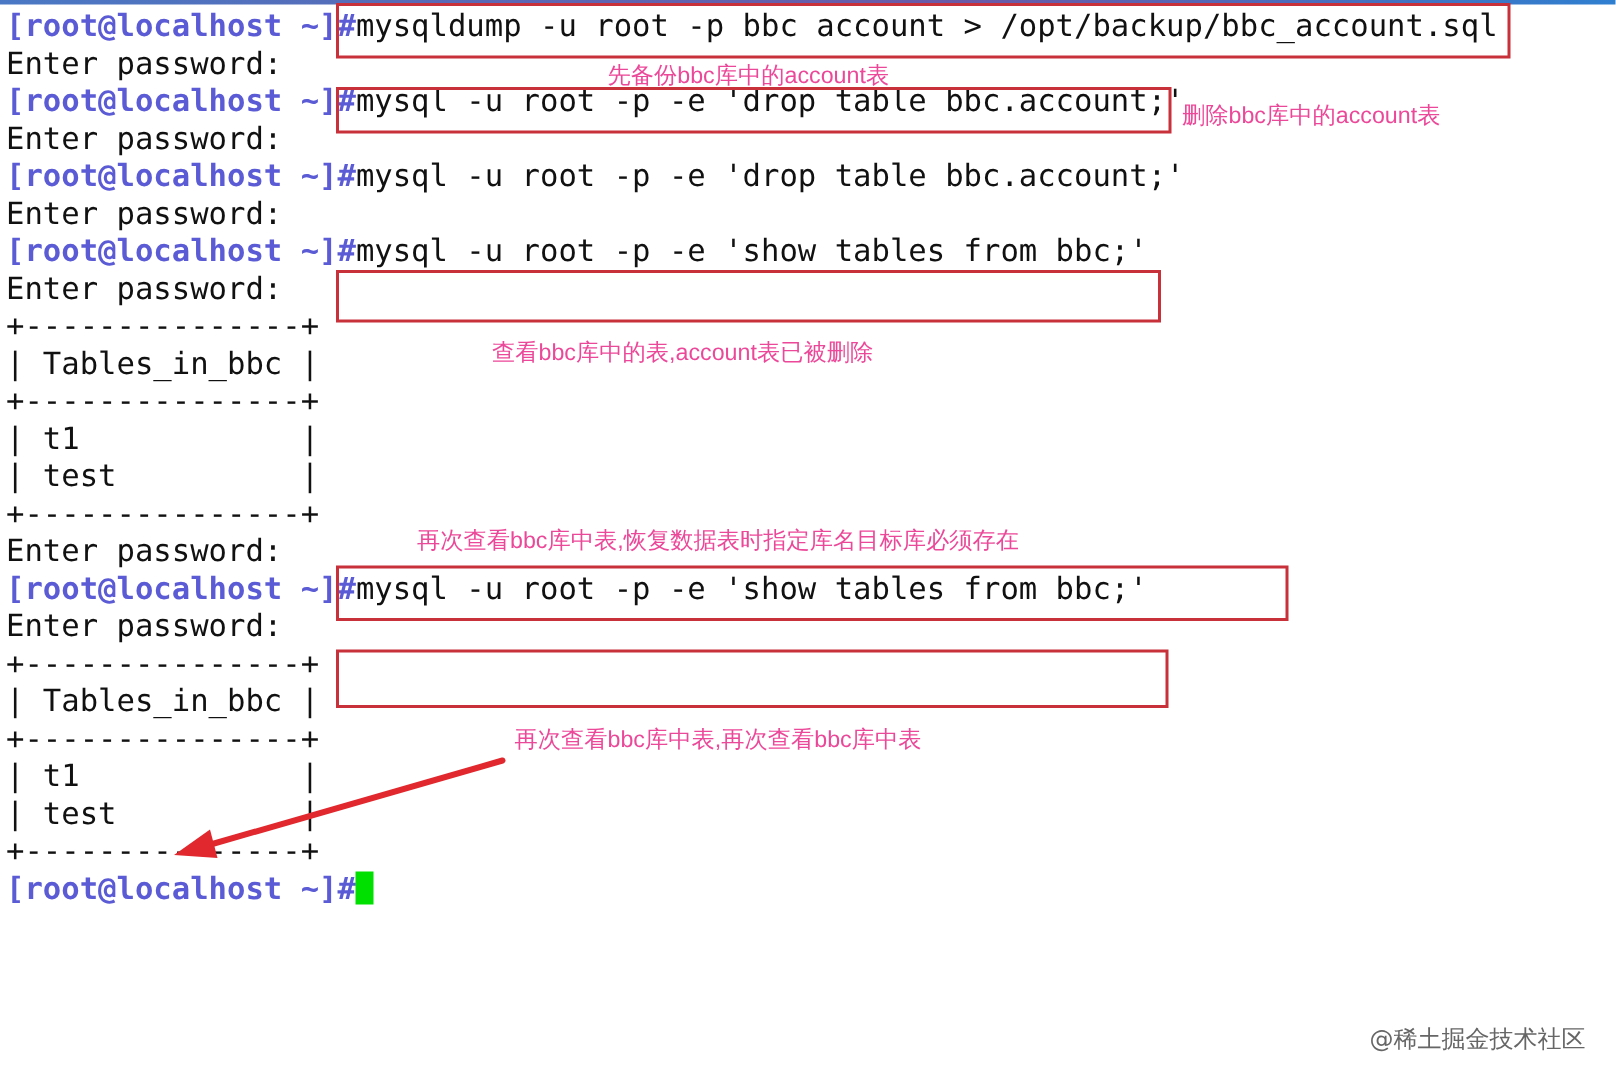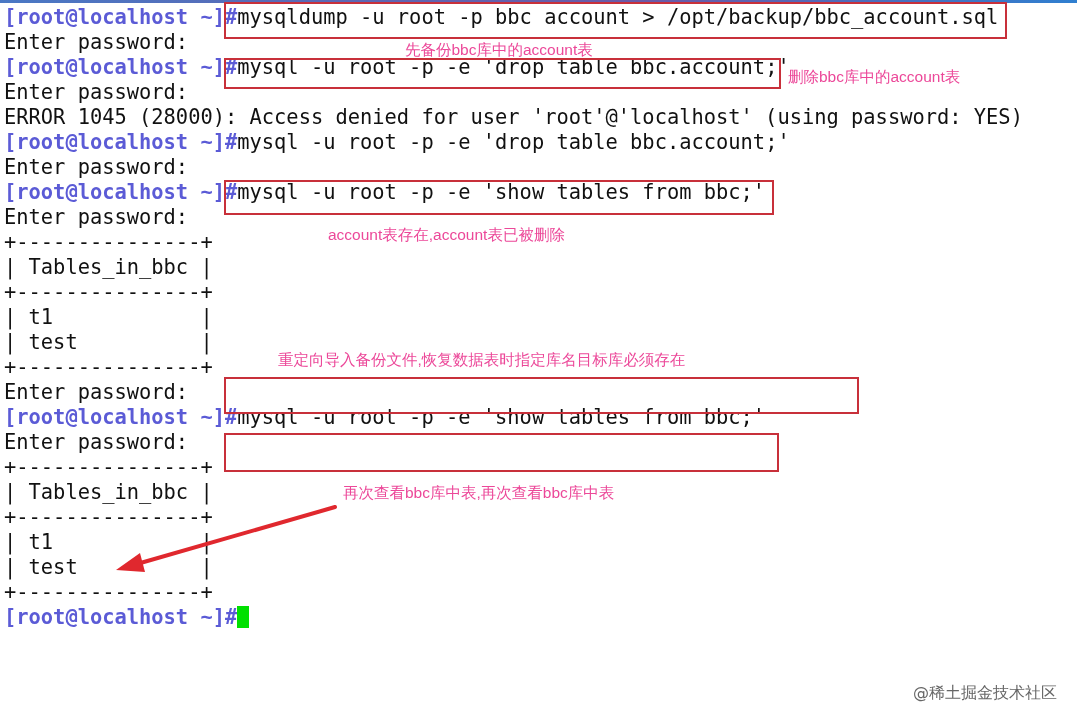--- a/index.html
+++ b/index.html
@@ -17,21 +17,20 @@
 </head>
 <body>
 
 <div class="topbar"></div>
 
 <div class="term" id="term">
     <div class="line"><span class="prompt">[root@localhost ~]#</span><span>mysqldump -u root -p bbc account &gt; /opt/backup/bbc_account.sql</span></div>
     <div class="line">Enter password:</div>
     <div class="line"><span class="prompt">[root@localhost ~]#</span><span>mysql -u root -p -e 'drop table bbc.account;'</span></div>
     <div class="line">Enter password:</div>
-    <div class="line">ERROR 1045 (28000): Access denied for user 'root'@'localhost' (using password: YES)</div>
     <div class="line"><span class="prompt">[root@localhost ~]#</span><span>mysql -u root -p -e 'drop table bbc.account;'</span></div>
     <div class="line">Enter password:</div>
     <div class="line"><span class="prompt">[root@localhost ~]#</span><span>mysql -u root -p -e 'show tables from bbc;'</span></div>
     <div class="line">Enter password:</div>
     <div class="line">+---------------+</div>
     <div class="line">| Tables_in_bbc |</div>
     <div class="line">+---------------+</div>
     <div class="line">| t1            |</div>
     <div class="line">| test          |</div>
     <div class="line">+---------------+</div>
@@ -48,22 +47,22 @@
   </div>
 
 <div class="box" style="left:224px;top:2px;width:783px;height:37px;"></div>
 <div class="box" style="left:224px;top:58px;width:557px;height:31px;"></div>
 <div class="box" style="left:224px;top:180px;width:550px;height:35px;"></div>
 <div class="box" style="left:224px;top:377px;width:635px;height:37px;"></div>
 <div class="box" style="left:224px;top:433px;width:555px;height:39px;"></div>
 
 <div class="note" style="left:405px;top:40px;">先备份bbc库中的account表</div>
 <div class="note" style="left:788px;top:67px;">删除bbc库中的account表</div>
-<div class="note" style="left:328px;top:225px;">account表存在,account表已被删除</div>
-<div class="note" style="left:278px;top:350px;">重定向导入备份文件,恢复数据表时指定库名目标库必须存在</div>
+<div class="note" style="left:328px;top:225px;">查看bbc库中的表,account表已被删除</div>
+<div class="note" style="left:278px;top:350px;">再次查看bbc库中表,恢复数据表时指定库名目标库必须存在</div>
 <div class="note" style="left:343px;top:483px;">再次查看bbc库中表,再次查看bbc库中表</div>
 
 <svg class="arrow" width="1077" height="722">
   <line x1="335" y1="507" x2="130" y2="566" stroke="#e0282e" stroke-width="4" stroke-linecap="round"></line>
   <polygon points="116,570 140,553 145,572" fill="#e0282e"></polygon>
 </svg>
 
 <div class="wm">@稀土掘金技术社区</div>
 
 </body></html>

